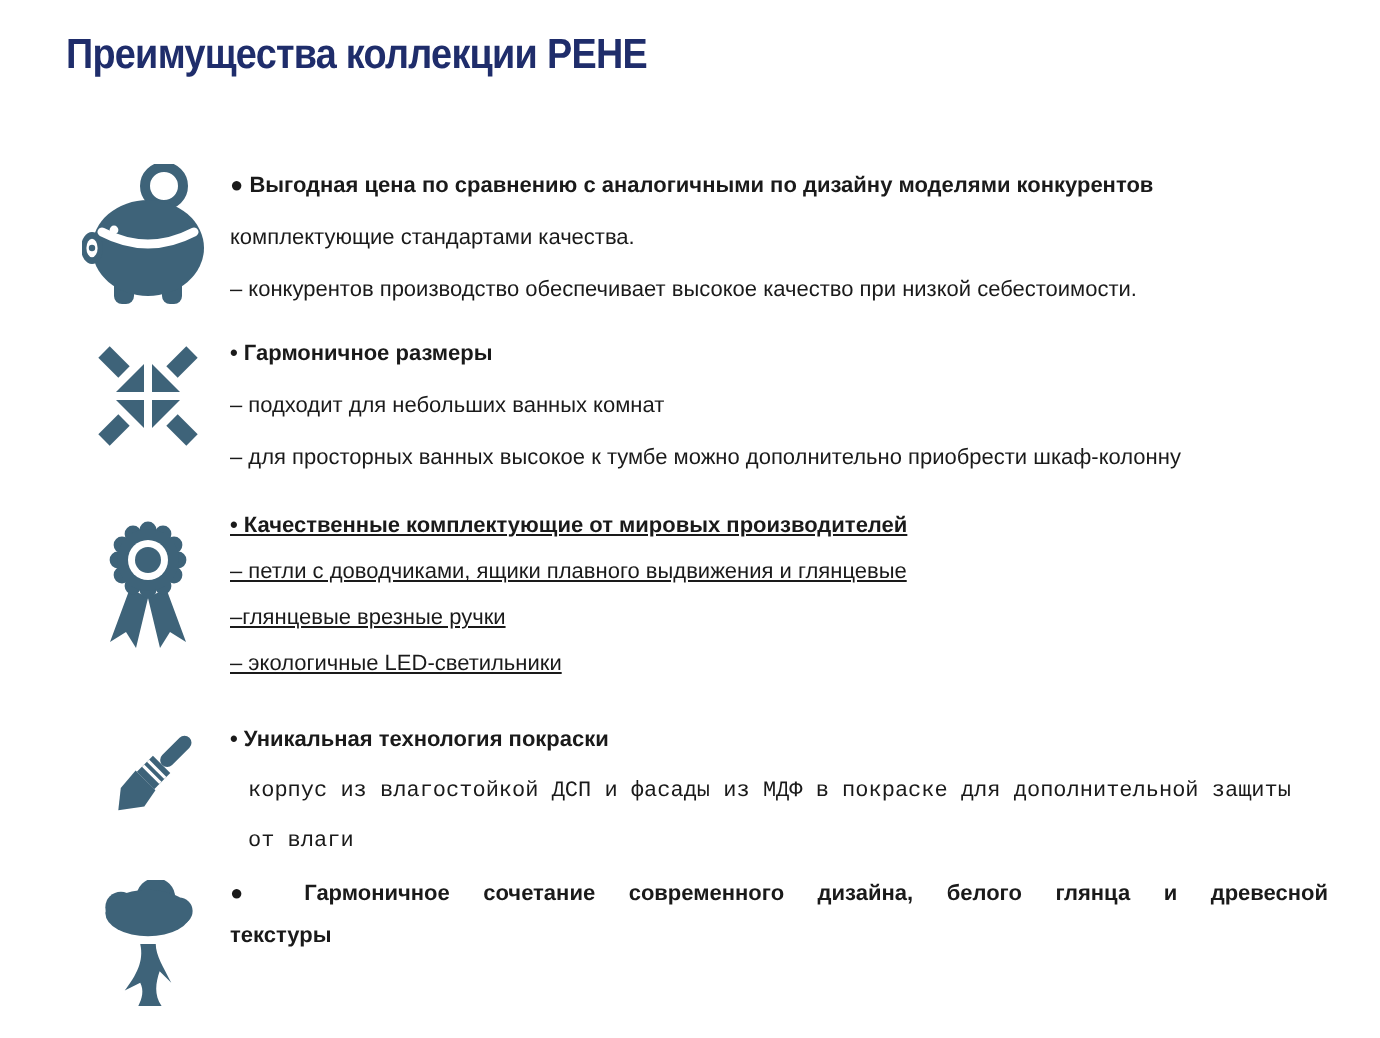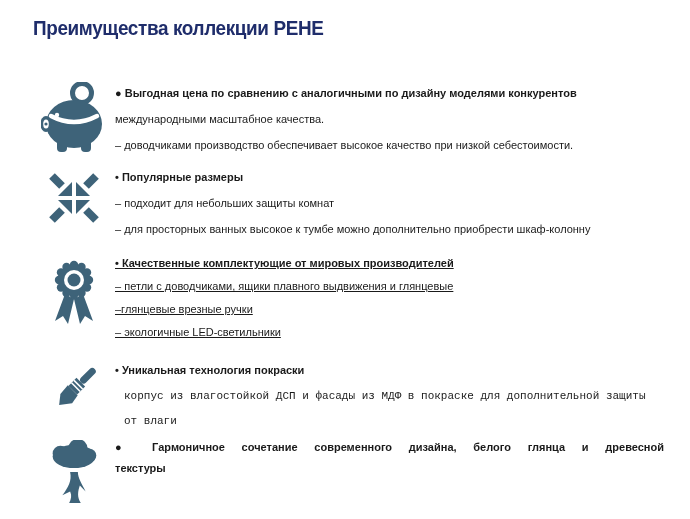--- a/index.html
+++ b/index.html
@@ -70,22 +70,22 @@
           <ellipse cx="33" cy="42" rx="28" ry="24"></ellipse>
           <path d="M10,34 Q33,46 56,34" fill="none" stroke="#fff" stroke-width="4.5" stroke-linecap="round"></path>
           <ellipse cx="5" cy="42" rx="5.5" ry="8"></ellipse>
           <ellipse cx="5" cy="42" rx="2.8" ry="4.6" fill="#fff"></ellipse>
           <circle cx="5" cy="42" r="1.6"></circle>
           <circle cx="16" cy="33" r="2.2" fill="#fff"></circle>
         </svg>
       </div>
       <div class="text-col">
         <p class="hd">●  Выгодная цена по сравнению с аналогичными по дизайну моделями конкурентов</p>
-        <p>международными масштабное качества.</p>
-        <p>– доводчиками производство обеспечивает высокое качество при низкой себестоимости.</p>
+        <p>комплектующие стандартами качества.</p>
+        <p>– конкурентов производство обеспечивает высокое качество при низкой себестоимости.</p>
       </div>
     </div>
 
     <div class="section s-sizes">
       <div class="icon-col">
         <svg class="ic ic-arrows" width="56" height="56" viewBox="0 0 56 56" fill="currentColor" xmlns="http://www.w3.org/2000/svg">
           <g>
             <line x1="6" y1="6" x2="16" y2="16" stroke="currentColor" stroke-width="8"></line>
             <polygon points="26,26 26,12 12,26"></polygon>
           </g>
@@ -97,22 +97,22 @@
             <line x1="6" y1="6" x2="16" y2="16" stroke="currentColor" stroke-width="8"></line>
             <polygon points="26,26 26,12 12,26"></polygon>
           </g>
           <g transform="translate(56,56) scale(-1,-1)">
             <line x1="6" y1="6" x2="16" y2="16" stroke="currentColor" stroke-width="8"></line>
             <polygon points="26,26 26,12 12,26"></polygon>
           </g>
         </svg>
       </div>
       <div class="text-col">
-        <p class="hd">• Популярные размеры</p>
-        <p>– подходит для небольших  защиты комнат</p>
+        <p class="hd">• Гармоничное размеры</p>
+        <p>– подходит для небольших  ванных комнат</p>
         <p>– для просторных ванных высокое к тумбе можно дополнительно приобрести шкаф-колонну</p>
       </div>
     </div>
 
     <div class="section s-quality">
       <div class="icon-col">
         <svg class="ic ic-award" width="56" height="74" viewBox="0 0 56 74" fill="currentColor" xmlns="http://www.w3.org/2000/svg">
           <path d="M19,38 L28,43 L22,68 L17,60 L9,65 Z"></path>
           <path d="M37,38 L28,43 L34,68 L39,60 L47,65 Z"></path>
           <g>

